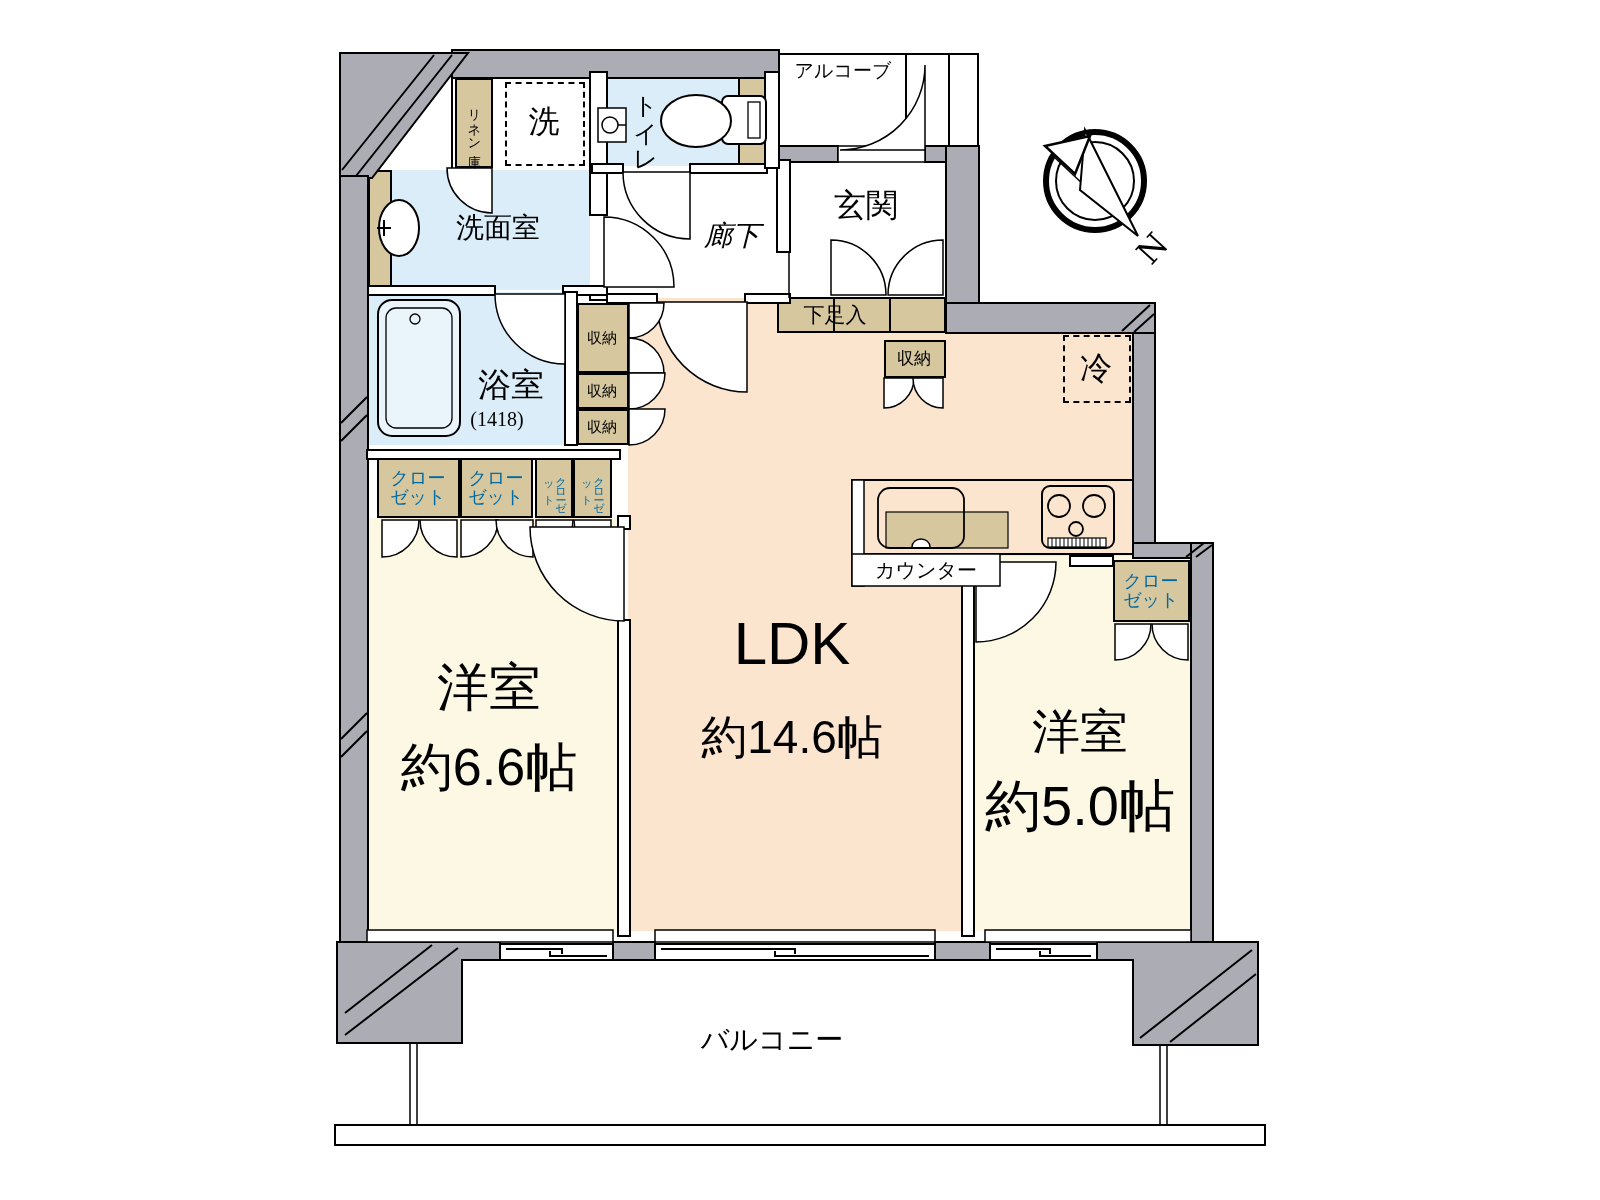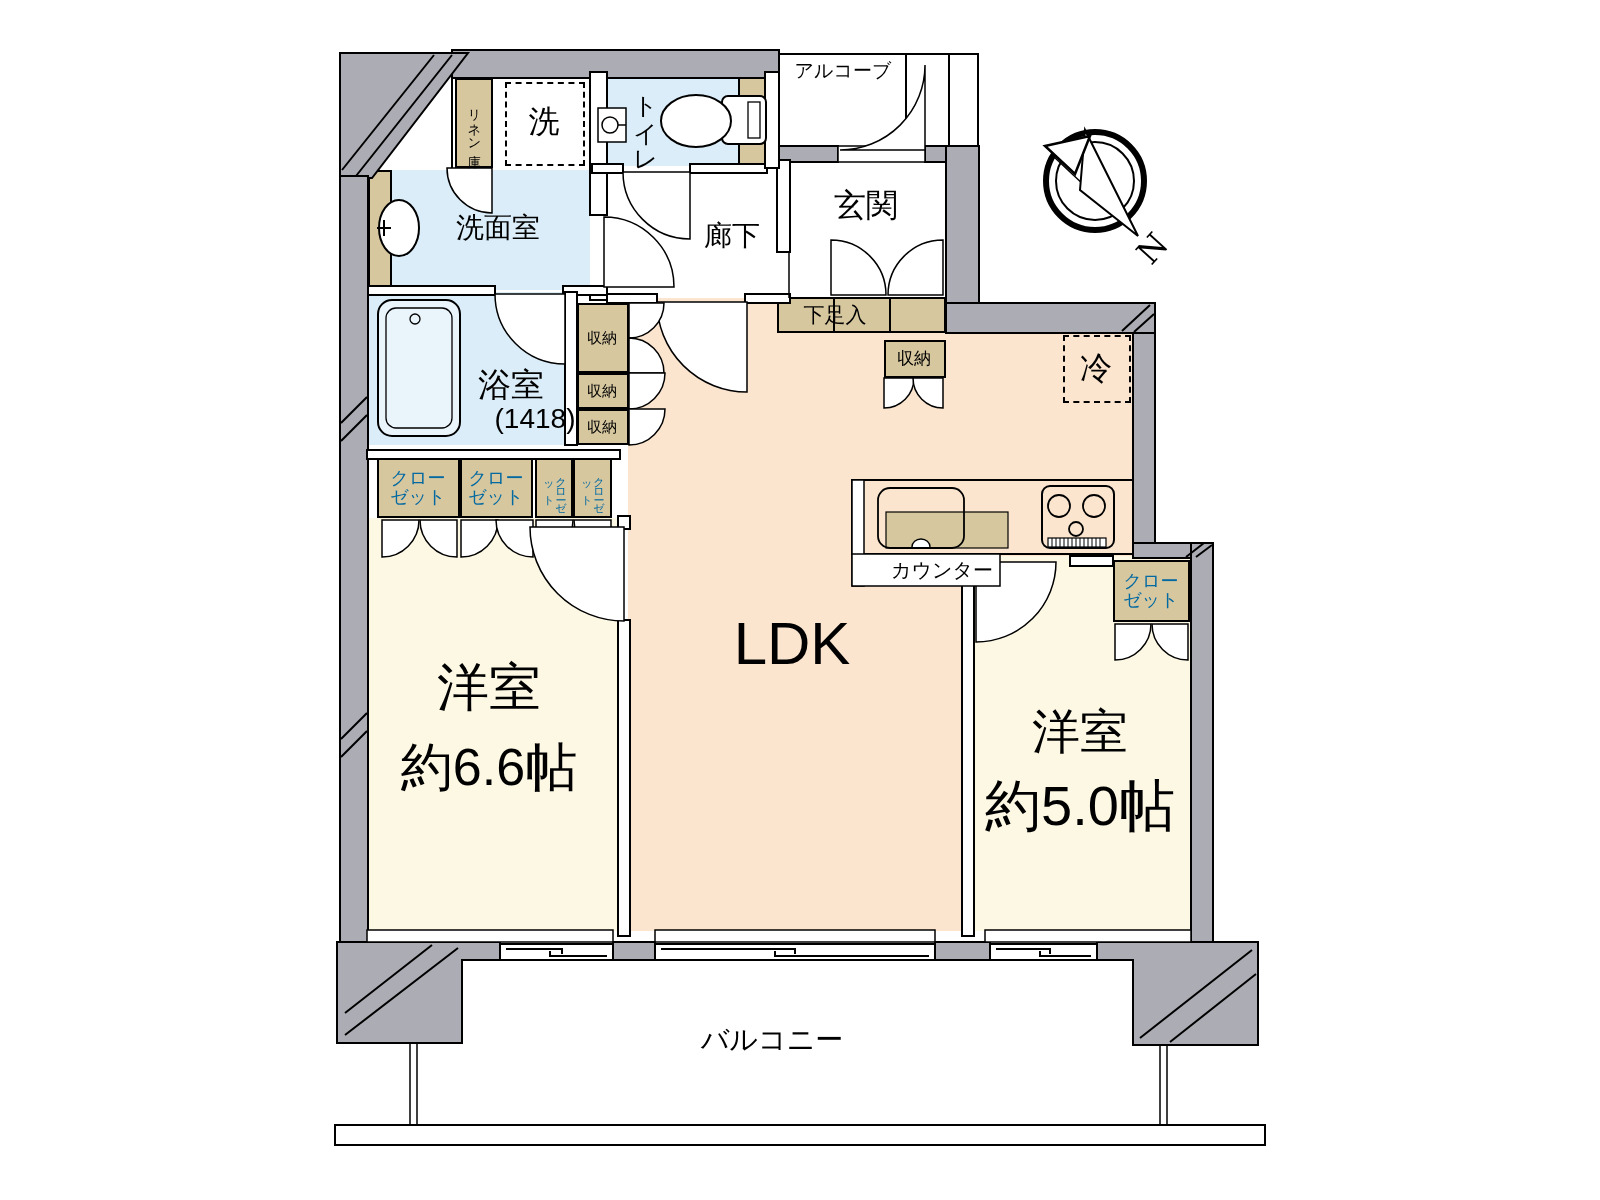--- a/index.html
+++ b/index.html
@@ -199,36 +199,37 @@
       <circle cx="1095" cy="181" r="49" fill="none" stroke="#000" stroke-width="6"></circle>
       <circle cx="1095" cy="181" r="39" fill="none" stroke="#000" stroke-width="2"></circle>
       <line x1="1052" y1="155" x2="1136" y2="234" stroke="#000" stroke-width="1.5"></line>
       <path d="M1085,130 L1108,178 L1138,236 Z" fill="#000"></path>
       <path d="M1085,130 L1080,190 L1138,236 Z" fill="#fff" stroke="#000" stroke-width="2"></path>
       <path d="M1045,146 L1090,136 L1075,174 Z" fill="#fff" stroke="#000" stroke-width="2.5"></path>
     </g>
   </svg>
 
   <div class="lb lay5" style="left:792px;top:643px;font-size:60px;">LDK</div>
+  <div class="lb lay5" style="left:792px;top:737px;font-size:46px;">約14.6帖</div>
   <div class="lb lay5" style="left:489px;top:687px;font-size:52px;">洋室</div>
   <div class="lb lay5" style="left:489px;top:767px;font-size:52px;">約6.6帖</div>
   <div class="lb lay5" style="left:1080px;top:732px;font-size:48px;">洋室</div>
   <div class="lb lay5" style="left:1080px;top:806px;font-size:56px;">約5.0帖</div>
   <div class="lb lay5" style="left:772px;top:1040px;font-size:28px;">バルコニー</div>
   <div class="lb lay5" style="left:498px;top:228px;font-size:28px;text-align:right;">洗面室</div>
   <div class="lb lay5" style="left:511px;top:385px;font-size:33px;">浴室</div>
-  <div class="lb lay5" style="left:535px;top:419px;font-size:28px;">(1418)</div>
-  <div class="lb lay5" style="left:732px;top:236px;font-size:28px;">廊下</div>
+  <div class="lb lay5" style="left:497px;top:419px;font-size:20px;font-family:Liberation Serif, serif;">(1418)</div>
+  <div class="lb lay5" style="left:732px;top:236px;font-size:28px;font-style:italic;">廊下</div>
   <div class="lb lay5" style="left:866px;top:206px;font-size:32px;">玄関</div>
   <div class="lb lay5" style="left:843px;top:71px;font-size:19px;">アルコーブ</div>
   <div class="lb vt lay5" style="left:646px;top:120px;font-size:24px;">トイレ</div>
   <div class="lb vt lay5" style="left:474px;top:122px;font-size:13px;">リネン庫</div>
   <div class="lb lay5" style="left:544px;top:122px;font-size:31px;">洗</div>
   <div class="lb lay5" style="left:1096px;top:369px;font-size:32px;">冷</div>
-  <div class="lb lay5" style="left:926px;top:570px;font-size:20px;margin-left:16px;">カウンター</div>
+  <div class="lb lay5" style="left:926px;top:570px;font-size:20px;">カウンター</div>
   <div class="lb lay5" style="left:806px;top:315px;font-size:21px;margin-left:29px;">下足入</div>
   <div class="lb lay5" style="left:602px;top:338px;font-size:15px;">収納</div>
   <div class="lb lay5" style="left:602px;top:391px;font-size:15px;">収納</div>
   <div class="lb lay5" style="left:602px;top:427px;font-size:15px;">収納</div>
   <div class="lb lay5" style="left:914px;top:359px;font-size:17px;">収納</div>
   <div class="lb2 lay5" style="left:418px;top:488px;width:64px;font-size:18px;">クローゼット</div>
   <div class="lb2 lay5" style="left:496px;top:488px;width:64px;font-size:18px;">クローゼット</div>
   <div class="lb2 vt lay5" style="left:554px;top:488px;height:44px;font-size:11px;">クローゼット</div>
   <div class="lb2 vt lay5" style="left:592px;top:488px;height:44px;font-size:11px;">クローゼット</div>
   <div class="lb2 lay5" style="left:1151px;top:591px;width:64px;font-size:18px;">クローゼット</div>

